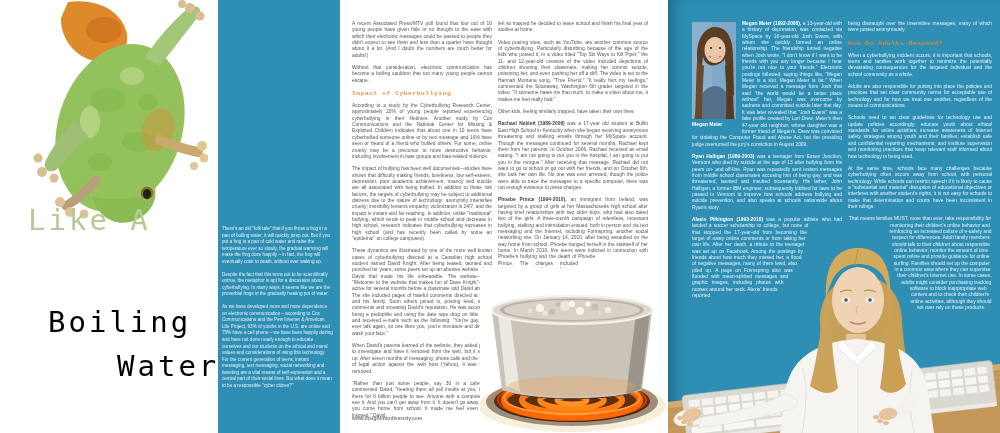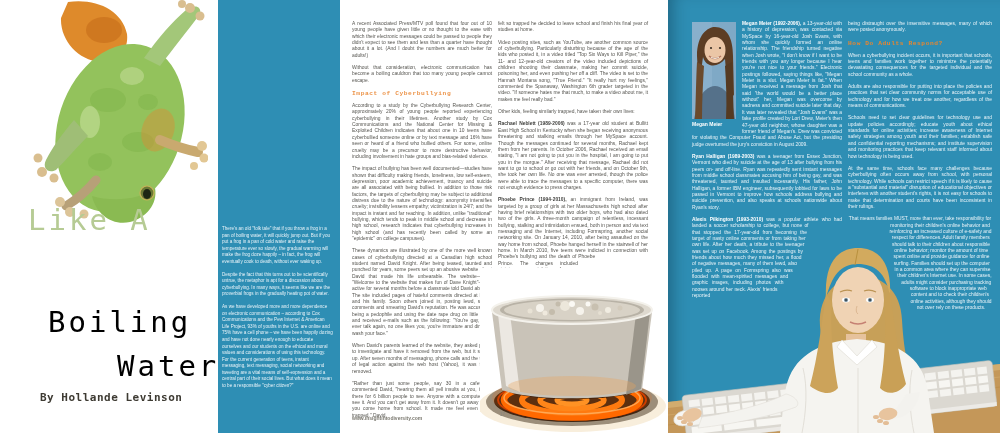--- a/index.html
+++ b/index.html
@@ -94,21 +94,20 @@
 
       <ellipse cx="150" cy="130" rx="16" ry="22" fill="#d98e35" opacity="0.45" transform="rotate(20 150 130)"></ellipse>
       <path d="M152,140 C166,146 180,150 190,152" stroke="#c9a96f" stroke-width="10" fill="none" stroke-linecap="round"></path>
       <circle cx="194" cy="146" r="5" fill="#e2c794"></circle>
         <circle cx="196" cy="158" r="4.5" fill="#e2c794"></circle>
         <circle cx="186" cy="166" r="4" fill="#e2c794"></circle>
     </svg>
     <div class="title-line title-green" style="left:28px;top:206px;">Like A</div>
     <div class="title-line title-orange" style="left:48px;top:308px;">Boiling</div>
     <div class="title-line title-orange" style="left:72px;top:352px;margin-left:45px;">Water</div>
-    <div id="byline">By Hollande Levinson</div>
   </div>
 
   <div id="intro-strip">
     <div id="intro-text">
       <p>There's an old "folk tale" that if you throw a frog in a pan of boiling water, it will quickly jump out.  But if you put a frog in a pan of cold water and raise the temperature ever so slowly, the gradual warming will make the frog doze happily – in fact, the frog will eventually cook to death, without ever waking up.</p>
       <p>Despite the fact that this turns out to be scientifically untrue, the metaphor is apt for a discussion about cyberbullying.  In many ways, it seems like we are the proverbial frogs in the gradually heating pot of water.</p>
       <p>As we have developed more and more dependence on electronic communication – according to Cox Communications and the Pew Internet &amp; American Life Project, 93% of youths in the U.S. are online and 75% have a cell phone – we have been happily dozing and have not done nearly enough to educate ourselves and our students on the ethical and moral values and considerations of using this technology. For the current generation of teens, instant messaging, text messaging, social networking and tweeting are a vital means of self-expression and a central part of their social lives. But what does it mean to be a responsible "cyber citizen?"</p>
     </div>
   </div>
 

